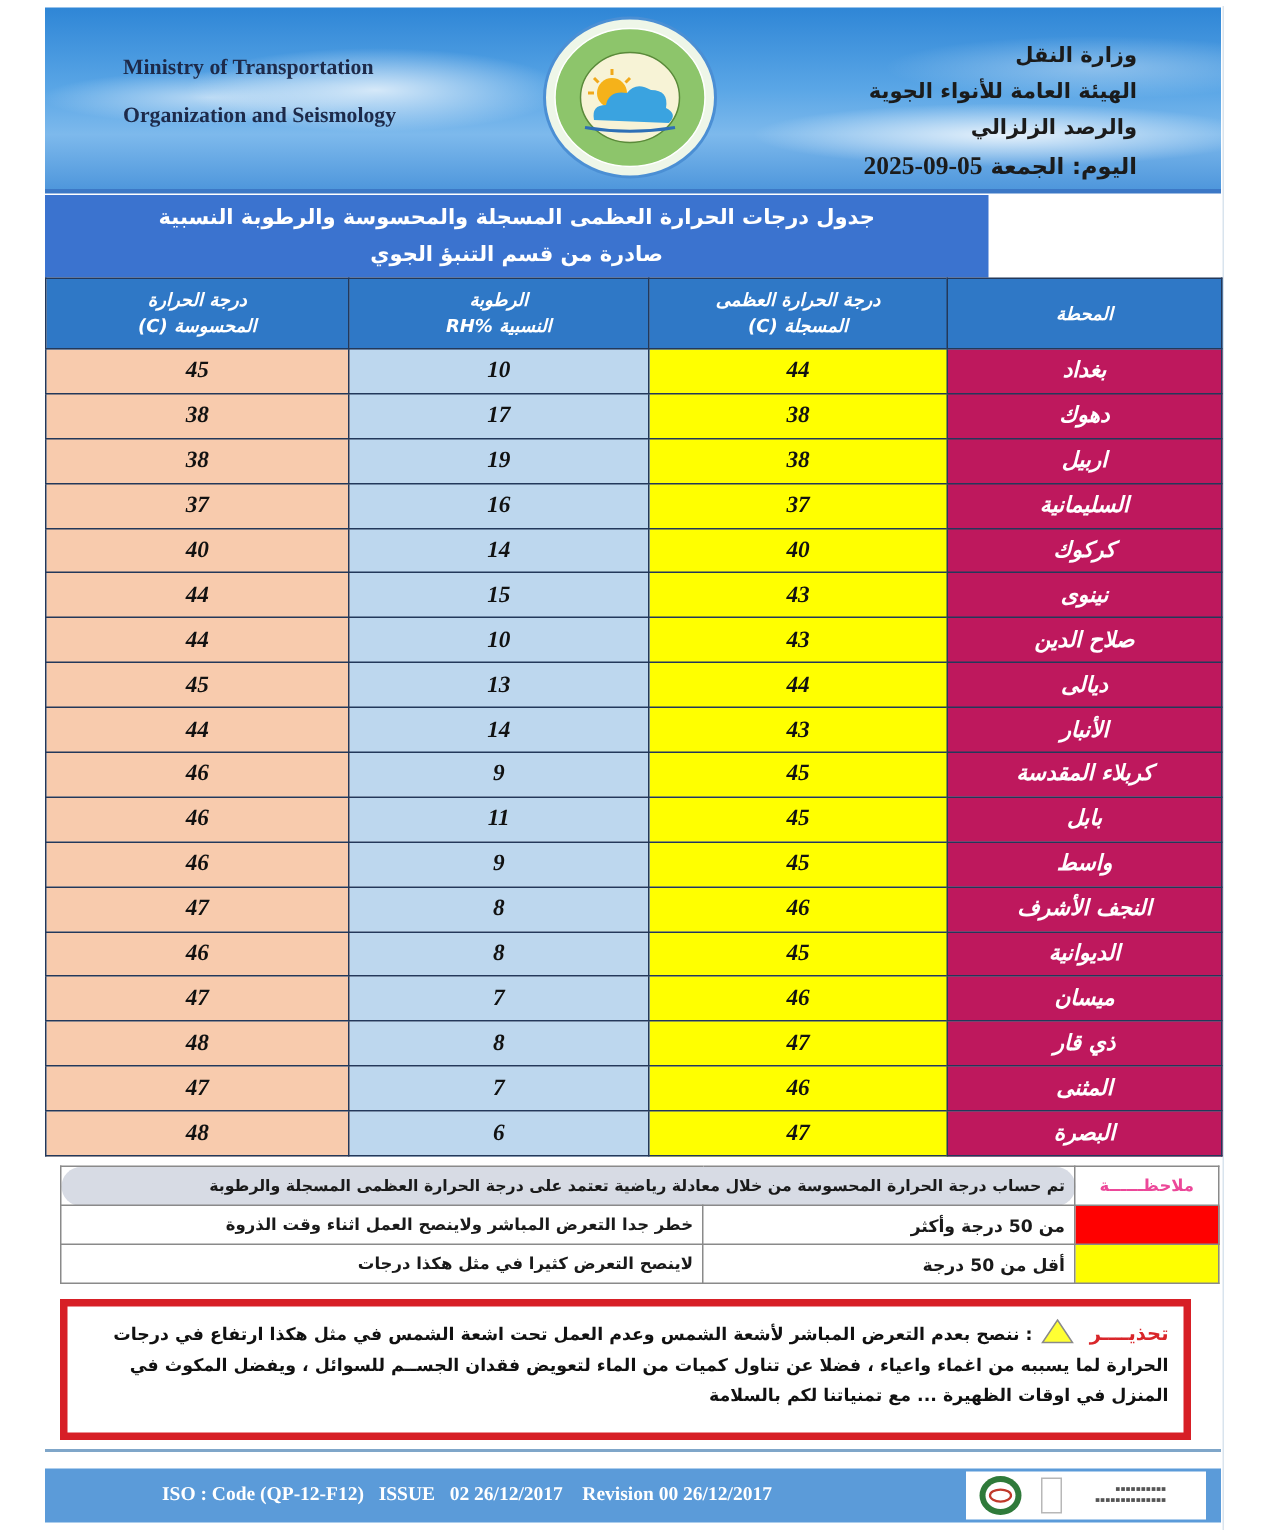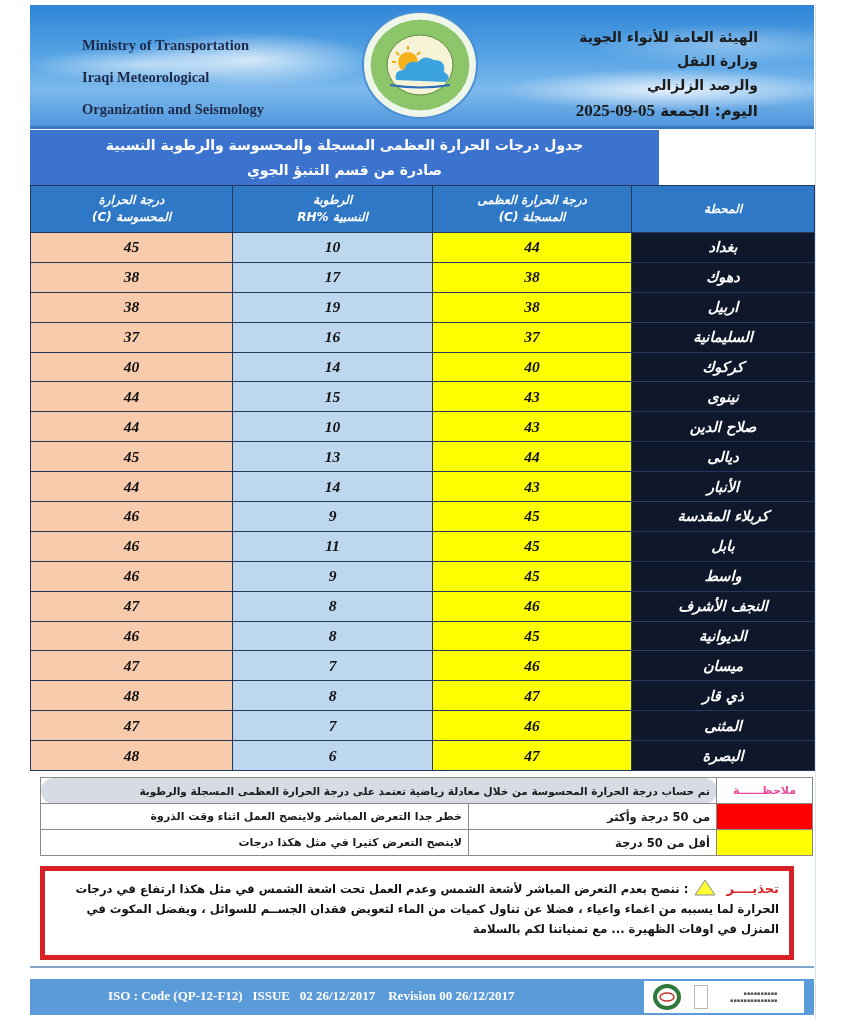--- a/index.html
+++ b/index.html
@@ -55,21 +55,21 @@
   }
   .data-table th, .data-table td {
     border: 1px solid #23385a; text-align: center; vertical-align: middle;
   }
   .data-table th {
     height: 47px; background: #2f78c6; color: #ffffff;
     font-family: "DejaVu Sans", sans-serif; font-weight: bold; font-size: 12px; line-height: 17px;
   }
   .data-table td { height: 29.9px; font-weight: bold; font-size: 15.5px; color: #111111; }
   .data-table td.station {
-    background: #0f172a; color: #ffffff;
+    background: #be185d; color: #ffffff;
     font-family: "DejaVu Sans", sans-serif; font-size: 14.5px;
   }
   .data-table td.max { background: #ffff00; font-family: "Liberation Serif", serif; }
   .data-table td.rh { background: #bdd7ee; font-family: "Liberation Serif", serif; }
   .data-table td.feel { background: #f8cbad; font-family: "Liberation Serif", serif; }
   col.c-station { width: 183px; }
   col.c-max { width: 199px; }
   col.c-rh { width: 200px; }
   col.c-feel { width: 202px; }
 
@@ -120,42 +120,41 @@
   }
 </style>
 </head>
 <body>
 
 <div class="page-frame"></div>
 
 <div class="banner">
   <div class="banner-en">
     <div>Ministry of Transportation</div>
-    <div>Iraqi Meteorological</div>
     <div>Organization and Seismology</div>
   </div>
 
   <svg class="logo" viewBox="0 0 120 110" style="left:330px;top:5px;">
     <ellipse cx="60" cy="55" rx="57" ry="53" fill="#eef6e8" stroke="#4b8fd4" stroke-width="2"></ellipse>
     <ellipse cx="60" cy="55" rx="50" ry="46" fill="#8dc56b" stroke="#ffffff" stroke-width="1"></ellipse>
     <ellipse cx="60" cy="55" rx="33" ry="30" fill="#f7f3d6" stroke="#5a8a3a" stroke-width="1"></ellipse>
     <circle cx="48" cy="52" r="10" fill="#f5b21a"></circle>
     <g stroke="#f0a81a" stroke-width="2">
       <line x1="48" y1="36" x2="48" y2="40"></line>
         <line x1="36" y1="42" x2="39" y2="45"></line>
       <line x1="32" y1="52" x2="36" y2="52"></line>
         <line x1="60" y1="42" x2="57" y2="45"></line>
     </g>
     <path d="M36 70 Q34 60 44 60 Q46 50 58 52 Q64 44 74 50 Q86 50 84 62 Q92 66 86 72 Z" fill="#3aa3e0"></path>
     <path d="M30 75 Q60 80 90 75" stroke="#2d6fb6" stroke-width="2" fill="none"></path>
   </svg>
 
   <div class="banner-ar">
+    <div>وزارة النقل</div>
     <div>الهيئة العامة للأنواء الجوية</div>
-    <div>وزارة النقل</div>
     <div>والرصد الزلزالي</div>
     <div class="date-line">
       <span>اليوم: الجمعة</span>
       <span class="date-val" dir="ltr">2025-09-05</span>
     </div>
   </div>
 </div>
 
 <div class="title-band">
   <div class="t1">جدول درجات الحرارة العظمى المسجلة والمحسوسة والرطوبة النسبية</div>

